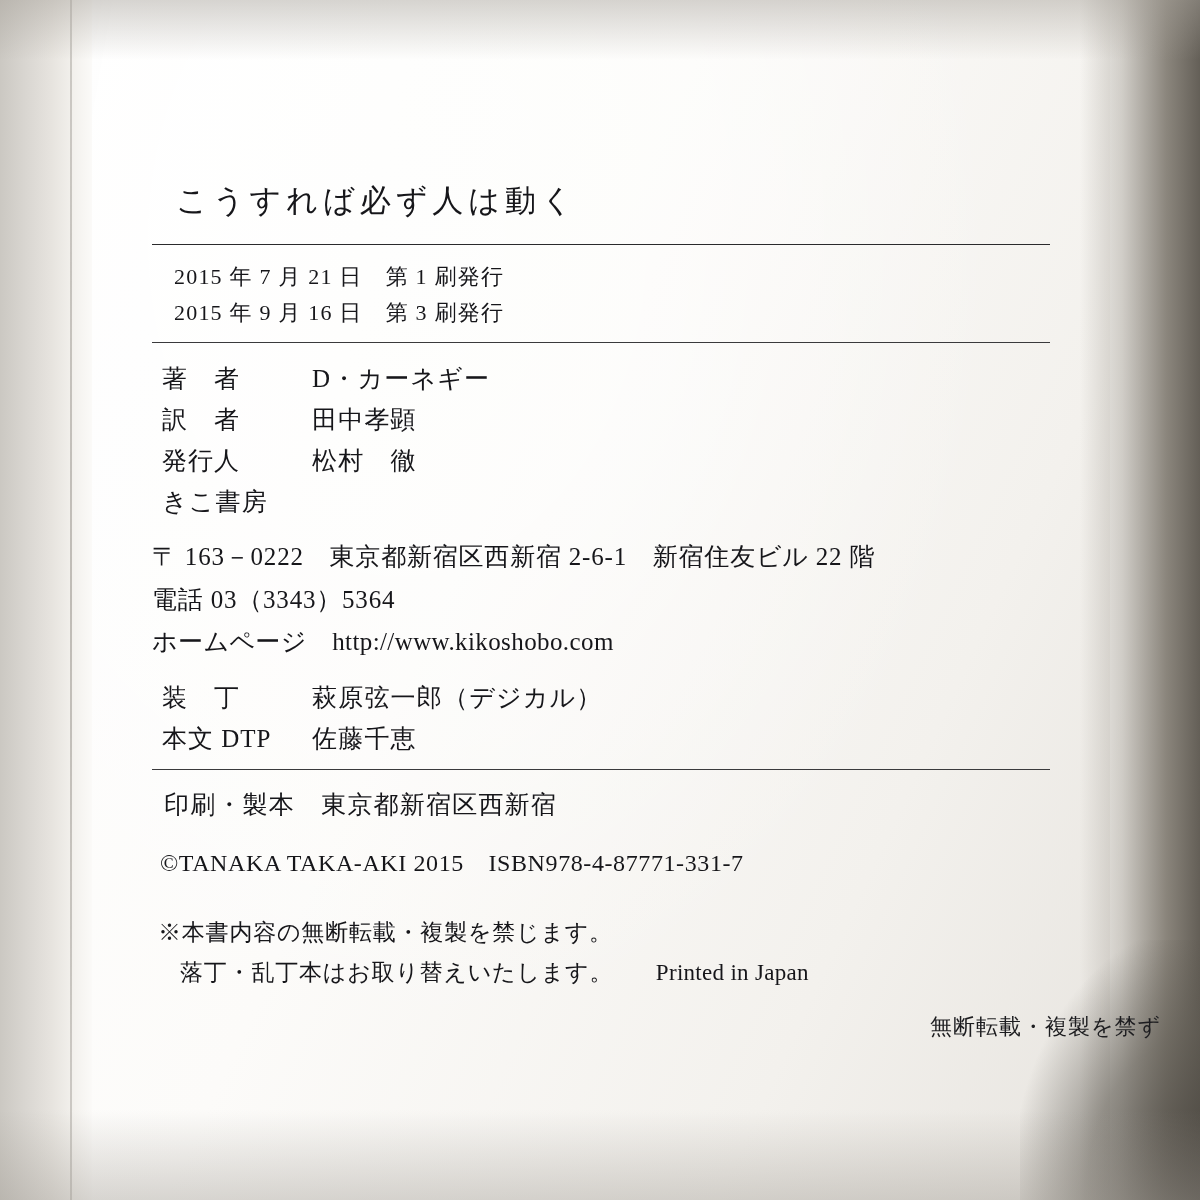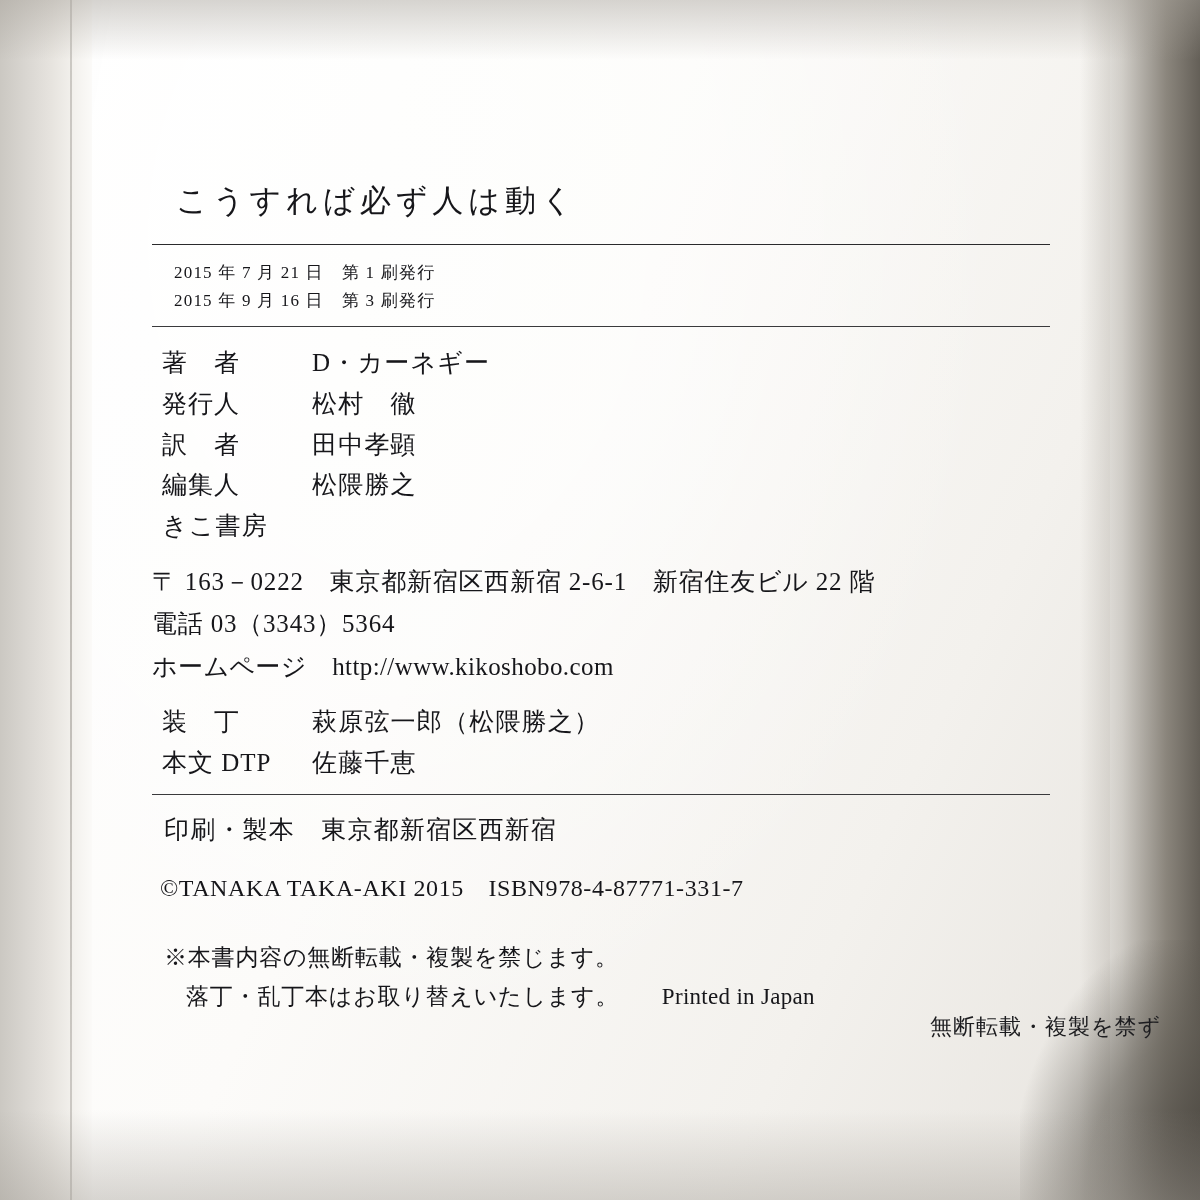--- a/index.html
+++ b/index.html
@@ -88,21 +88,21 @@
   .rule {
     height: 1px;
     background: #2a2a2c;
     width: 898px;
     margin: 0 0 0 0;
   }
   .rule.thin { height: 1px; background: #3a3a3c; }
 
   .print-runs {
     margin: 14px 0 12px 22px;
-    font-size: 17px;
+    font-size: 22px;
     line-height: 1.62;
     letter-spacing: 1.2px;
   }
 
   .credits {
     margin: 16px 0 10px 0;
     font-size: 25px;
     line-height: 1.63;
   }
   .cred-row {
@@ -131,21 +131,21 @@
     font-size: 25px;
     letter-spacing: 1.2px;
   }
   .copyright {
     margin: 26px 0 6px 8px;
     font-size: 24px;
     letter-spacing: 0.6px;
     font-family: "Liberation Serif", "DejaVu Serif", serif;
   }
   .notice {
-    margin: 34px 0 0 12px;
+    margin: 34px 0 0 6px;
     font-size: 23px;
     line-height: 1.72;
     letter-spacing: 0.8px;
   }
   .notice .ln2 { margin-left: 22px; }
   .notice .pij { margin-left: 36px; letter-spacing: 0.3px; }
 
   .side-note {
     position: absolute;
     left: 930px;
@@ -183,46 +183,42 @@
     </div>
 
     <div class="rule thin"></div>
 
     <div class="credits">
       <div class="cred-row">
         <span class="cred-label">著　者</span>
         <span class="cred-value">D・カーネギー</span>
       </div>
       <div class="cred-row">
+        <span class="cred-label">訳　者</span>
+        <span class="cred-value">田中孝顕</span>
+      </div>
+      <div class="cred-row">
         <span class="cred-label">発行人</span>
         <span class="cred-value">松村　徹</span>
-      </div>
-      <div class="cred-row">
-        <span class="cred-label">訳　者</span>
-        <span class="cred-value">田中孝顕</span>
-      </div>
-      <div class="cred-row">
-        <span class="cred-label">編集人</span>
-        <span class="cred-value">松隈勝之</span>
       </div>
       <div class="cred-row">
         <span class="cred-value">きこ書房</span>
       </div>
 
       <div class="spacer-sm"></div>
 
       <div class="indent-row">〒 163－0222　東京都新宿区西新宿 2-6-1　新宿住友ビル 22 階</div>
       <div class="indent-row">電話 03（3343）5364</div>
       <div class="indent-row latin">ホームページ　http://www.kikoshobo.com</div>
 
       <div class="spacer-sm"></div>
 
       <div class="cred-row">
         <span class="cred-label">装　丁</span>
-        <span class="cred-value">萩原弦一郎（松隈勝之）</span>
+        <span class="cred-value">萩原弦一郎（デジカル）</span>
       </div>
       <div class="cred-row">
         <span class="cred-label">本文 DTP</span>
         <span class="cred-value">佐藤千恵</span>
       </div>
     </div>
 
     <div class="rule thin"></div>
 
     <div class="printer">印刷・製本　東京都新宿区西新宿</div>

